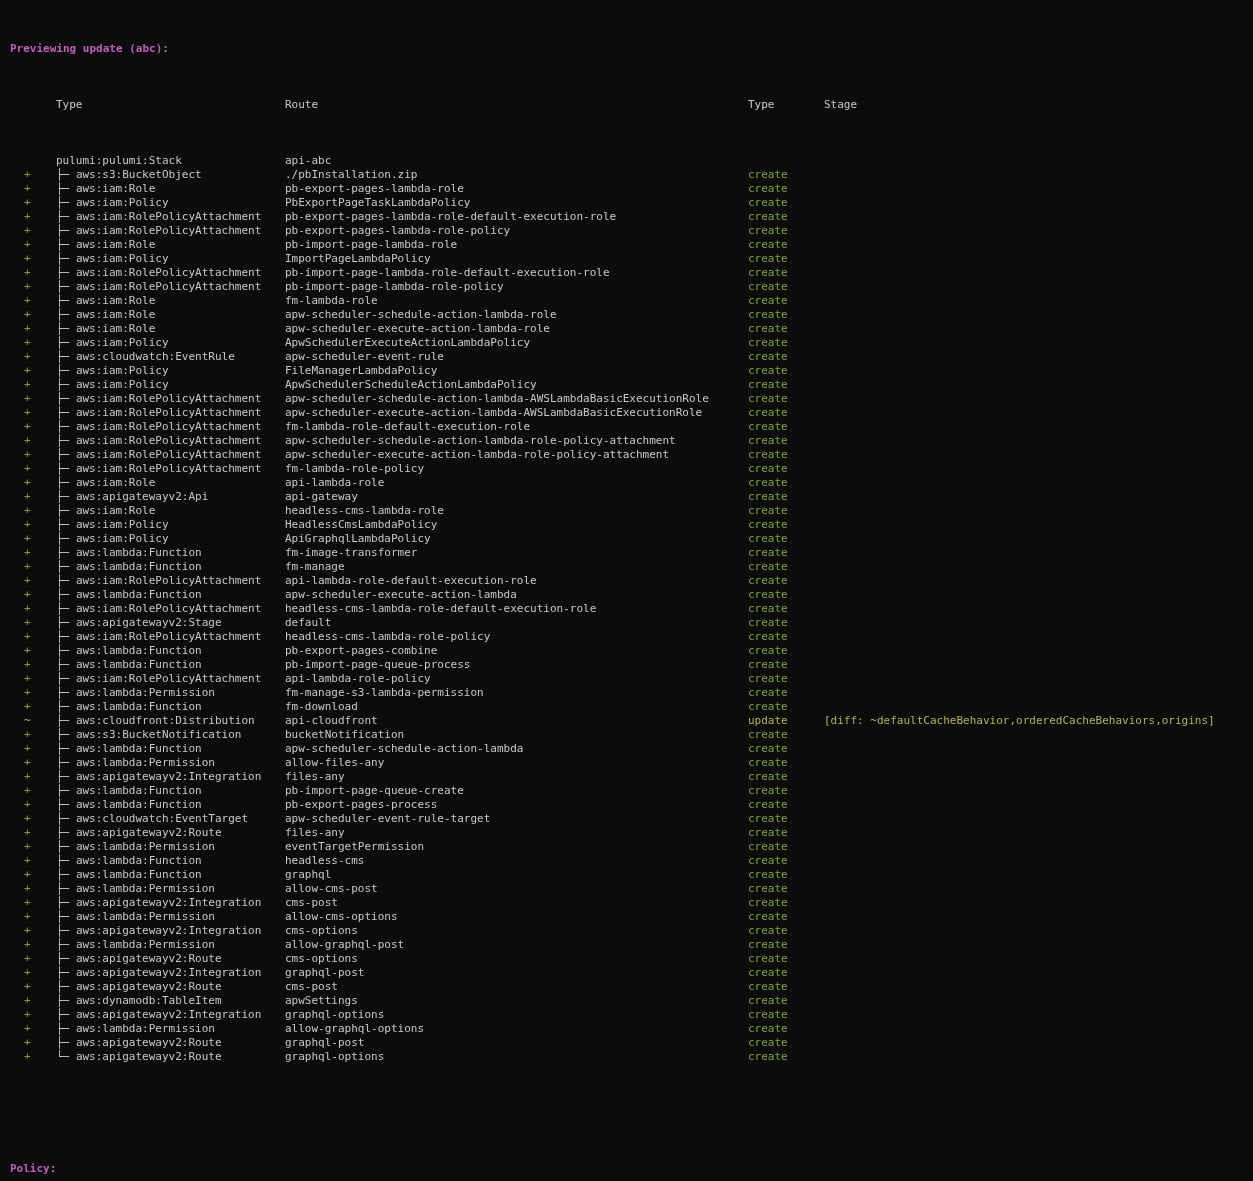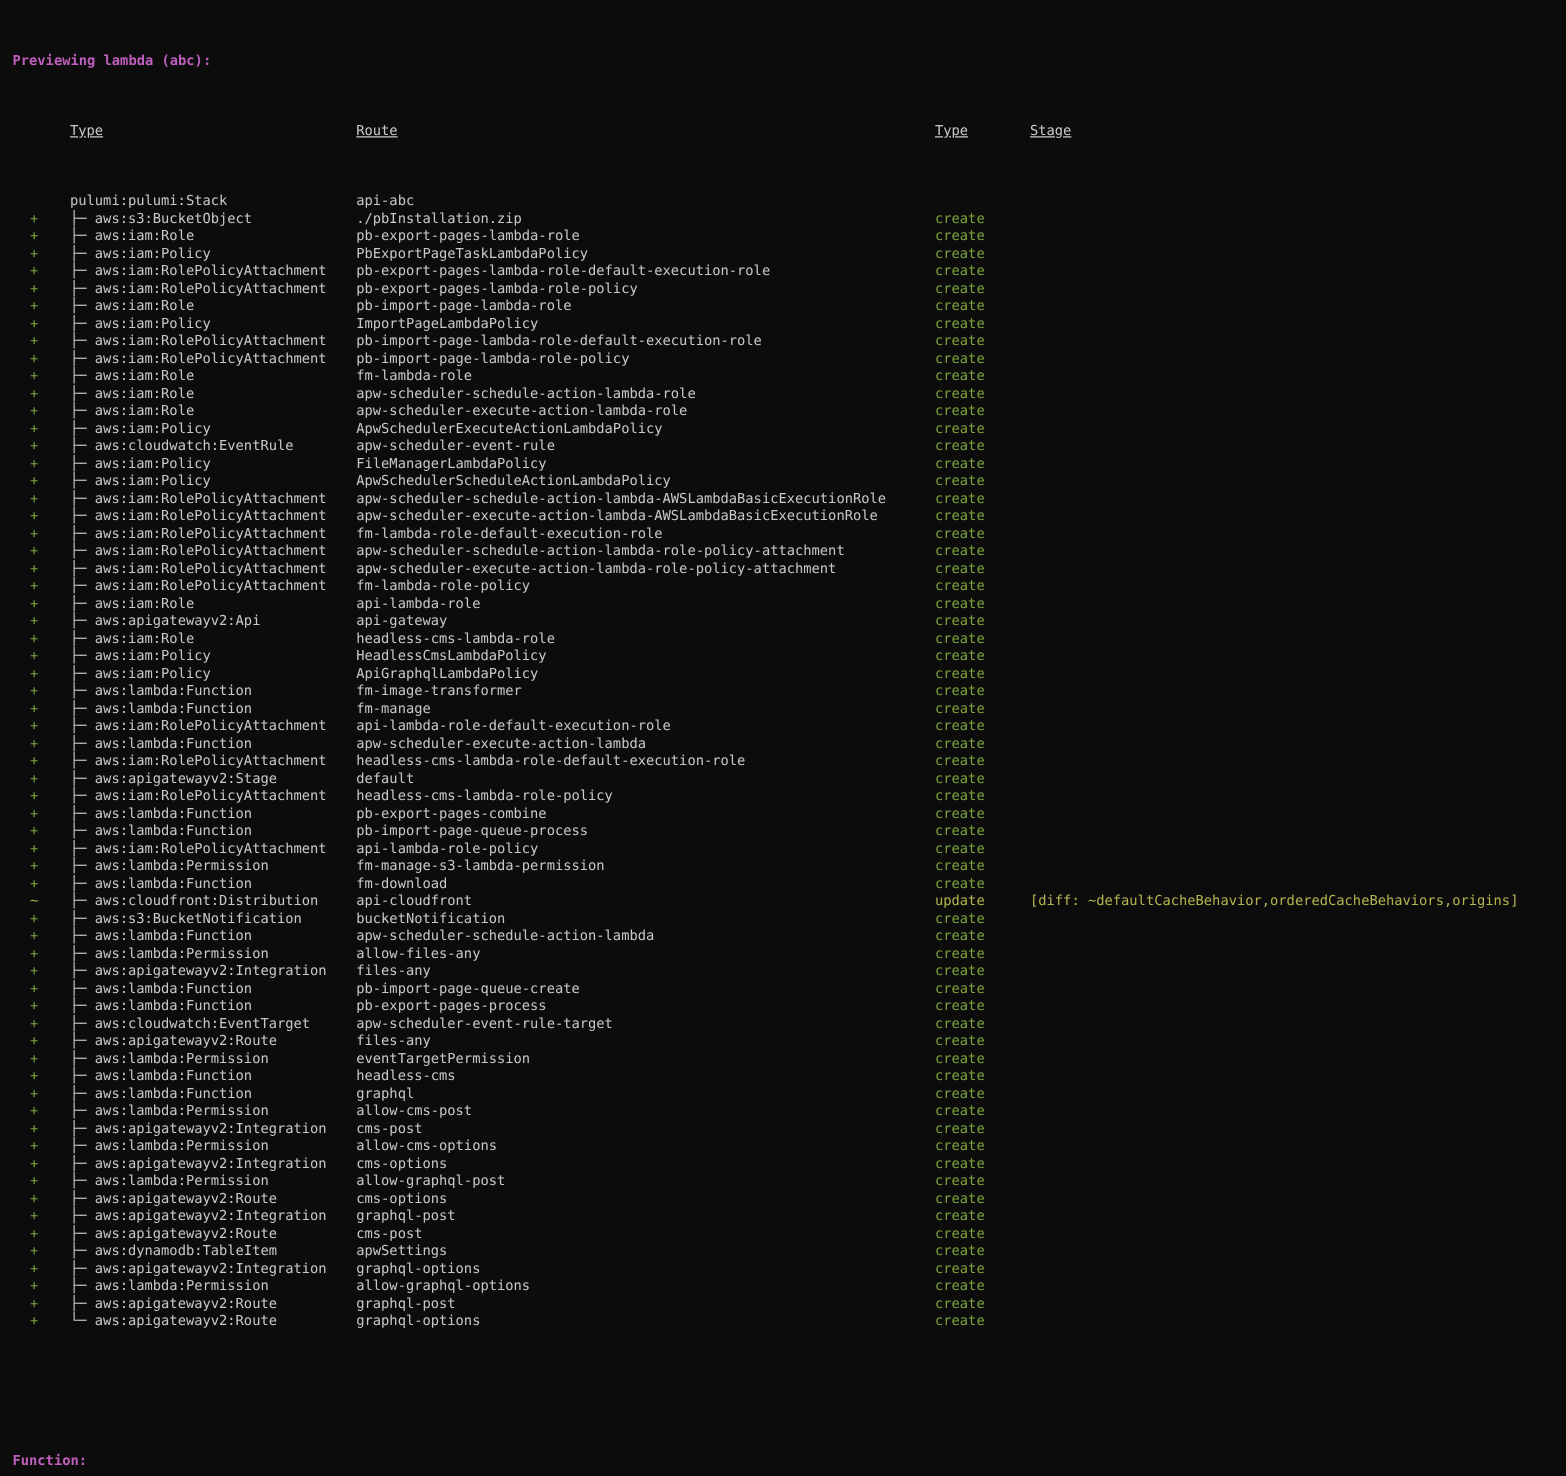--- a/index.html
+++ b/index.html
@@ -16,47 +16,47 @@
     white-space: pre;
     overflow: hidden;
   }
   .line { height: 14px; }
   .sp { height: 14px; }
   .b { font-weight: bold; }
   .mag { color: #be5fbe; }
   .grn { color: #7da33c; }
   .yel { color: #b4b450; }
   .fg  { color: #c8c8c8; }
-  .u { text-decoration: underline; }
+  .u { }
   .row { display: flex; height: 14px; }
   .c-sym  { width: 46px; padding-left: 14px; box-sizing: border-box; flex-shrink: 0; }
   .c-type { width: 229px; flex-shrink: 0; }
   .c-name { width: 463px; flex-shrink: 0; }
   .c-plan { width: 76px; flex-shrink: 0; }
   .c-info { flex: 1; }
 </style>
 </head>
 <body>
 
 <div class="term">
-  <div class="line b mag">Previewing lambda (abc):</div>
+  <div class="line b mag">Previewing update (abc):</div>
 
   <div class="row">
     <span class="c-sym"></span>
     <span class="c-type"><span class="u">Type</span></span>
     <span class="c-name"><span class="u">Route</span></span>
     <span class="c-plan"><span class="u">Type</span></span>
     <span class="c-info"><span class="u">Stage</span></span>
   </div>
 
   <div id="resource-rows"><div class="row"><span class="c-sym grn"></span><span class="c-type"><span class="fg"></span><span class="fg">pulumi:pulumi:Stack</span></span><span class="c-name fg">api-abc</span><span class="c-plan grn"></span><span class="c-info yel"></span></div><div class="row"><span class="c-sym grn">+</span><span class="c-type"><span class="fg">├─ </span><span class="fg">aws:s3:BucketObject</span></span><span class="c-name fg">./pbInstallation.zip</span><span class="c-plan grn">create</span><span class="c-info yel"></span></div><div class="row"><span class="c-sym grn">+</span><span class="c-type"><span class="fg">├─ </span><span class="fg">aws:iam:Role</span></span><span class="c-name fg">pb-export-pages-lambda-role</span><span class="c-plan grn">create</span><span class="c-info yel"></span></div><div class="row"><span class="c-sym grn">+</span><span class="c-type"><span class="fg">├─ </span><span class="fg">aws:iam:Policy</span></span><span class="c-name fg">PbExportPageTaskLambdaPolicy</span><span class="c-plan grn">create</span><span class="c-info yel"></span></div><div class="row"><span class="c-sym grn">+</span><span class="c-type"><span class="fg">├─ </span><span class="fg">aws:iam:RolePolicyAttachment</span></span><span class="c-name fg">pb-export-pages-lambda-role-default-execution-role</span><span class="c-plan grn">create</span><span class="c-info yel"></span></div><div class="row"><span class="c-sym grn">+</span><span class="c-type"><span class="fg">├─ </span><span class="fg">aws:iam:RolePolicyAttachment</span></span><span class="c-name fg">pb-export-pages-lambda-role-policy</span><span class="c-plan grn">create</span><span class="c-info yel"></span></div><div class="row"><span class="c-sym grn">+</span><span class="c-type"><span class="fg">├─ </span><span class="fg">aws:iam:Role</span></span><span class="c-name fg">pb-import-page-lambda-role</span><span class="c-plan grn">create</span><span class="c-info yel"></span></div><div class="row"><span class="c-sym grn">+</span><span class="c-type"><span class="fg">├─ </span><span class="fg">aws:iam:Policy</span></span><span class="c-name fg">ImportPageLambdaPolicy</span><span class="c-plan grn">create</span><span class="c-info yel"></span></div><div class="row"><span class="c-sym grn">+</span><span class="c-type"><span class="fg">├─ </span><span class="fg">aws:iam:RolePolicyAttachment</span></span><span class="c-name fg">pb-import-page-lambda-role-default-execution-role</span><span class="c-plan grn">create</span><span class="c-info yel"></span></div><div class="row"><span class="c-sym grn">+</span><span class="c-type"><span class="fg">├─ </span><span class="fg">aws:iam:RolePolicyAttachment</span></span><span class="c-name fg">pb-import-page-lambda-role-policy</span><span class="c-plan grn">create</span><span class="c-info yel"></span></div><div class="row"><span class="c-sym grn">+</span><span class="c-type"><span class="fg">├─ </span><span class="fg">aws:iam:Role</span></span><span class="c-name fg">fm-lambda-role</span><span class="c-plan grn">create</span><span class="c-info yel"></span></div><div class="row"><span class="c-sym grn">+</span><span class="c-type"><span class="fg">├─ </span><span class="fg">aws:iam:Role</span></span><span class="c-name fg">apw-scheduler-schedule-action-lambda-role</span><span class="c-plan grn">create</span><span class="c-info yel"></span></div><div class="row"><span class="c-sym grn">+</span><span class="c-type"><span class="fg">├─ </span><span class="fg">aws:iam:Role</span></span><span class="c-name fg">apw-scheduler-execute-action-lambda-role</span><span class="c-plan grn">create</span><span class="c-info yel"></span></div><div class="row"><span class="c-sym grn">+</span><span class="c-type"><span class="fg">├─ </span><span class="fg">aws:iam:Policy</span></span><span class="c-name fg">ApwSchedulerExecuteActionLambdaPolicy</span><span class="c-plan grn">create</span><span class="c-info yel"></span></div><div class="row"><span class="c-sym grn">+</span><span class="c-type"><span class="fg">├─ </span><span class="fg">aws:cloudwatch:EventRule</span></span><span class="c-name fg">apw-scheduler-event-rule</span><span class="c-plan grn">create</span><span class="c-info yel"></span></div><div class="row"><span class="c-sym grn">+</span><span class="c-type"><span class="fg">├─ </span><span class="fg">aws:iam:Policy</span></span><span class="c-name fg">FileManagerLambdaPolicy</span><span class="c-plan grn">create</span><span class="c-info yel"></span></div><div class="row"><span class="c-sym grn">+</span><span class="c-type"><span class="fg">├─ </span><span class="fg">aws:iam:Policy</span></span><span class="c-name fg">ApwSchedulerScheduleActionLambdaPolicy</span><span class="c-plan grn">create</span><span class="c-info yel"></span></div><div class="row"><span class="c-sym grn">+</span><span class="c-type"><span class="fg">├─ </span><span class="fg">aws:iam:RolePolicyAttachment</span></span><span class="c-name fg">apw-scheduler-schedule-action-lambda-AWSLambdaBasicExecutionRole</span><span class="c-plan grn">create</span><span class="c-info yel"></span></div><div class="row"><span class="c-sym grn">+</span><span class="c-type"><span class="fg">├─ </span><span class="fg">aws:iam:RolePolicyAttachment</span></span><span class="c-name fg">apw-scheduler-execute-action-lambda-AWSLambdaBasicExecutionRole</span><span class="c-plan grn">create</span><span class="c-info yel"></span></div><div class="row"><span class="c-sym grn">+</span><span class="c-type"><span class="fg">├─ </span><span class="fg">aws:iam:RolePolicyAttachment</span></span><span class="c-name fg">fm-lambda-role-default-execution-role</span><span class="c-plan grn">create</span><span class="c-info yel"></span></div><div class="row"><span class="c-sym grn">+</span><span class="c-type"><span class="fg">├─ </span><span class="fg">aws:iam:RolePolicyAttachment</span></span><span class="c-name fg">apw-scheduler-schedule-action-lambda-role-policy-attachment</span><span class="c-plan grn">create</span><span class="c-info yel"></span></div><div class="row"><span class="c-sym grn">+</span><span class="c-type"><span class="fg">├─ </span><span class="fg">aws:iam:RolePolicyAttachment</span></span><span class="c-name fg">apw-scheduler-execute-action-lambda-role-policy-attachment</span><span class="c-plan grn">create</span><span class="c-info yel"></span></div><div class="row"><span class="c-sym grn">+</span><span class="c-type"><span class="fg">├─ </span><span class="fg">aws:iam:RolePolicyAttachment</span></span><span class="c-name fg">fm-lambda-role-policy</span><span class="c-plan grn">create</span><span class="c-info yel"></span></div><div class="row"><span class="c-sym grn">+</span><span class="c-type"><span class="fg">├─ </span><span class="fg">aws:iam:Role</span></span><span class="c-name fg">api-lambda-role</span><span class="c-plan grn">create</span><span class="c-info yel"></span></div><div class="row"><span class="c-sym grn">+</span><span class="c-type"><span class="fg">├─ </span><span class="fg">aws:apigatewayv2:Api</span></span><span class="c-name fg">api-gateway</span><span class="c-plan grn">create</span><span class="c-info yel"></span></div><div class="row"><span class="c-sym grn">+</span><span class="c-type"><span class="fg">├─ </span><span class="fg">aws:iam:Role</span></span><span class="c-name fg">headless-cms-lambda-role</span><span class="c-plan grn">create</span><span class="c-info yel"></span></div><div class="row"><span class="c-sym grn">+</span><span class="c-type"><span class="fg">├─ </span><span class="fg">aws:iam:Policy</span></span><span class="c-name fg">HeadlessCmsLambdaPolicy</span><span class="c-plan grn">create</span><span class="c-info yel"></span></div><div class="row"><span class="c-sym grn">+</span><span class="c-type"><span class="fg">├─ </span><span class="fg">aws:iam:Policy</span></span><span class="c-name fg">ApiGraphqlLambdaPolicy</span><span class="c-plan grn">create</span><span class="c-info yel"></span></div><div class="row"><span class="c-sym grn">+</span><span class="c-type"><span class="fg">├─ </span><span class="fg">aws:lambda:Function</span></span><span class="c-name fg">fm-image-transformer</span><span class="c-plan grn">create</span><span class="c-info yel"></span></div><div class="row"><span class="c-sym grn">+</span><span class="c-type"><span class="fg">├─ </span><span class="fg">aws:lambda:Function</span></span><span class="c-name fg">fm-manage</span><span class="c-plan grn">create</span><span class="c-info yel"></span></div><div class="row"><span class="c-sym grn">+</span><span class="c-type"><span class="fg">├─ </span><span class="fg">aws:iam:RolePolicyAttachment</span></span><span class="c-name fg">api-lambda-role-default-execution-role</span><span class="c-plan grn">create</span><span class="c-info yel"></span></div><div class="row"><span class="c-sym grn">+</span><span class="c-type"><span class="fg">├─ </span><span class="fg">aws:lambda:Function</span></span><span class="c-name fg">apw-scheduler-execute-action-lambda</span><span class="c-plan grn">create</span><span class="c-info yel"></span></div><div class="row"><span class="c-sym grn">+</span><span class="c-type"><span class="fg">├─ </span><span class="fg">aws:iam:RolePolicyAttachment</span></span><span class="c-name fg">headless-cms-lambda-role-default-execution-role</span><span class="c-plan grn">create</span><span class="c-info yel"></span></div><div class="row"><span class="c-sym grn">+</span><span class="c-type"><span class="fg">├─ </span><span class="fg">aws:apigatewayv2:Stage</span></span><span class="c-name fg">default</span><span class="c-plan grn">create</span><span class="c-info yel"></span></div><div class="row"><span class="c-sym grn">+</span><span class="c-type"><span class="fg">├─ </span><span class="fg">aws:iam:RolePolicyAttachment</span></span><span class="c-name fg">headless-cms-lambda-role-policy</span><span class="c-plan grn">create</span><span class="c-info yel"></span></div><div class="row"><span class="c-sym grn">+</span><span class="c-type"><span class="fg">├─ </span><span class="fg">aws:lambda:Function</span></span><span class="c-name fg">pb-export-pages-combine</span><span class="c-plan grn">create</span><span class="c-info yel"></span></div><div class="row"><span class="c-sym grn">+</span><span class="c-type"><span class="fg">├─ </span><span class="fg">aws:lambda:Function</span></span><span class="c-name fg">pb-import-page-queue-process</span><span class="c-plan grn">create</span><span class="c-info yel"></span></div><div class="row"><span class="c-sym grn">+</span><span class="c-type"><span class="fg">├─ </span><span class="fg">aws:iam:RolePolicyAttachment</span></span><span class="c-name fg">api-lambda-role-policy</span><span class="c-plan grn">create</span><span class="c-info yel"></span></div><div class="row"><span class="c-sym grn">+</span><span class="c-type"><span class="fg">├─ </span><span class="fg">aws:lambda:Permission</span></span><span class="c-name fg">fm-manage-s3-lambda-permission</span><span class="c-plan grn">create</span><span class="c-info yel"></span></div><div class="row"><span class="c-sym grn">+</span><span class="c-type"><span class="fg">├─ </span><span class="fg">aws:lambda:Function</span></span><span class="c-name fg">fm-download</span><span class="c-plan grn">create</span><span class="c-info yel"></span></div><div class="row"><span class="c-sym yel">~</span><span class="c-type"><span class="fg">├─ </span><span class="fg">aws:cloudfront:Distribution</span></span><span class="c-name fg">api-cloudfront</span><span class="c-plan yel">update</span><span class="c-info yel">[diff: ~defaultCacheBehavior,orderedCacheBehaviors,origins]</span></div><div class="row"><span class="c-sym grn">+</span><span class="c-type"><span class="fg">├─ </span><span class="fg">aws:s3:BucketNotification</span></span><span class="c-name fg">bucketNotification</span><span class="c-plan grn">create</span><span class="c-info yel"></span></div><div class="row"><span class="c-sym grn">+</span><span class="c-type"><span class="fg">├─ </span><span class="fg">aws:lambda:Function</span></span><span class="c-name fg">apw-scheduler-schedule-action-lambda</span><span class="c-plan grn">create</span><span class="c-info yel"></span></div><div class="row"><span class="c-sym grn">+</span><span class="c-type"><span class="fg">├─ </span><span class="fg">aws:lambda:Permission</span></span><span class="c-name fg">allow-files-any</span><span class="c-plan grn">create</span><span class="c-info yel"></span></div><div class="row"><span class="c-sym grn">+</span><span class="c-type"><span class="fg">├─ </span><span class="fg">aws:apigatewayv2:Integration</span></span><span class="c-name fg">files-any</span><span class="c-plan grn">create</span><span class="c-info yel"></span></div><div class="row"><span class="c-sym grn">+</span><span class="c-type"><span class="fg">├─ </span><span class="fg">aws:lambda:Function</span></span><span class="c-name fg">pb-import-page-queue-create</span><span class="c-plan grn">create</span><span class="c-info yel"></span></div><div class="row"><span class="c-sym grn">+</span><span class="c-type"><span class="fg">├─ </span><span class="fg">aws:lambda:Function</span></span><span class="c-name fg">pb-export-pages-process</span><span class="c-plan grn">create</span><span class="c-info yel"></span></div><div class="row"><span class="c-sym grn">+</span><span class="c-type"><span class="fg">├─ </span><span class="fg">aws:cloudwatch:EventTarget</span></span><span class="c-name fg">apw-scheduler-event-rule-target</span><span class="c-plan grn">create</span><span class="c-info yel"></span></div><div class="row"><span class="c-sym grn">+</span><span class="c-type"><span class="fg">├─ </span><span class="fg">aws:apigatewayv2:Route</span></span><span class="c-name fg">files-any</span><span class="c-plan grn">create</span><span class="c-info yel"></span></div><div class="row"><span class="c-sym grn">+</span><span class="c-type"><span class="fg">├─ </span><span class="fg">aws:lambda:Permission</span></span><span class="c-name fg">eventTargetPermission</span><span class="c-plan grn">create</span><span class="c-info yel"></span></div><div class="row"><span class="c-sym grn">+</span><span class="c-type"><span class="fg">├─ </span><span class="fg">aws:lambda:Function</span></span><span class="c-name fg">headless-cms</span><span class="c-plan grn">create</span><span class="c-info yel"></span></div><div class="row"><span class="c-sym grn">+</span><span class="c-type"><span class="fg">├─ </span><span class="fg">aws:lambda:Function</span></span><span class="c-name fg">graphql</span><span class="c-plan grn">create</span><span class="c-info yel"></span></div><div class="row"><span class="c-sym grn">+</span><span class="c-type"><span class="fg">├─ </span><span class="fg">aws:lambda:Permission</span></span><span class="c-name fg">allow-cms-post</span><span class="c-plan grn">create</span><span class="c-info yel"></span></div><div class="row"><span class="c-sym grn">+</span><span class="c-type"><span class="fg">├─ </span><span class="fg">aws:apigatewayv2:Integration</span></span><span class="c-name fg">cms-post</span><span class="c-plan grn">create</span><span class="c-info yel"></span></div><div class="row"><span class="c-sym grn">+</span><span class="c-type"><span class="fg">├─ </span><span class="fg">aws:lambda:Permission</span></span><span class="c-name fg">allow-cms-options</span><span class="c-plan grn">create</span><span class="c-info yel"></span></div><div class="row"><span class="c-sym grn">+</span><span class="c-type"><span class="fg">├─ </span><span class="fg">aws:apigatewayv2:Integration</span></span><span class="c-name fg">cms-options</span><span class="c-plan grn">create</span><span class="c-info yel"></span></div><div class="row"><span class="c-sym grn">+</span><span class="c-type"><span class="fg">├─ </span><span class="fg">aws:lambda:Permission</span></span><span class="c-name fg">allow-graphql-post</span><span class="c-plan grn">create</span><span class="c-info yel"></span></div><div class="row"><span class="c-sym grn">+</span><span class="c-type"><span class="fg">├─ </span><span class="fg">aws:apigatewayv2:Route</span></span><span class="c-name fg">cms-options</span><span class="c-plan grn">create</span><span class="c-info yel"></span></div><div class="row"><span class="c-sym grn">+</span><span class="c-type"><span class="fg">├─ </span><span class="fg">aws:apigatewayv2:Integration</span></span><span class="c-name fg">graphql-post</span><span class="c-plan grn">create</span><span class="c-info yel"></span></div><div class="row"><span class="c-sym grn">+</span><span class="c-type"><span class="fg">├─ </span><span class="fg">aws:apigatewayv2:Route</span></span><span class="c-name fg">cms-post</span><span class="c-plan grn">create</span><span class="c-info yel"></span></div><div class="row"><span class="c-sym grn">+</span><span class="c-type"><span class="fg">├─ </span><span class="fg">aws:dynamodb:TableItem</span></span><span class="c-name fg">apwSettings</span><span class="c-plan grn">create</span><span class="c-info yel"></span></div><div class="row"><span class="c-sym grn">+</span><span class="c-type"><span class="fg">├─ </span><span class="fg">aws:apigatewayv2:Integration</span></span><span class="c-name fg">graphql-options</span><span class="c-plan grn">create</span><span class="c-info yel"></span></div><div class="row"><span class="c-sym grn">+</span><span class="c-type"><span class="fg">├─ </span><span class="fg">aws:lambda:Permission</span></span><span class="c-name fg">allow-graphql-options</span><span class="c-plan grn">create</span><span class="c-info yel"></span></div><div class="row"><span class="c-sym grn">+</span><span class="c-type"><span class="fg">├─ </span><span class="fg">aws:apigatewayv2:Route</span></span><span class="c-name fg">graphql-post</span><span class="c-plan grn">create</span><span class="c-info yel"></span></div><div class="row"><span class="c-sym grn">+</span><span class="c-type"><span class="fg">└─ </span><span class="fg">aws:apigatewayv2:Route</span></span><span class="c-name fg">graphql-options</span><span class="c-plan grn">create</span><span class="c-info yel"></span></div></div>
 
   <div class="sp"></div>
 
-  <div class="line b mag">Function:</div>
+  <div class="line b mag">Policy:</div>
   
 
   
 
   
   
   
   
 </div>
 

